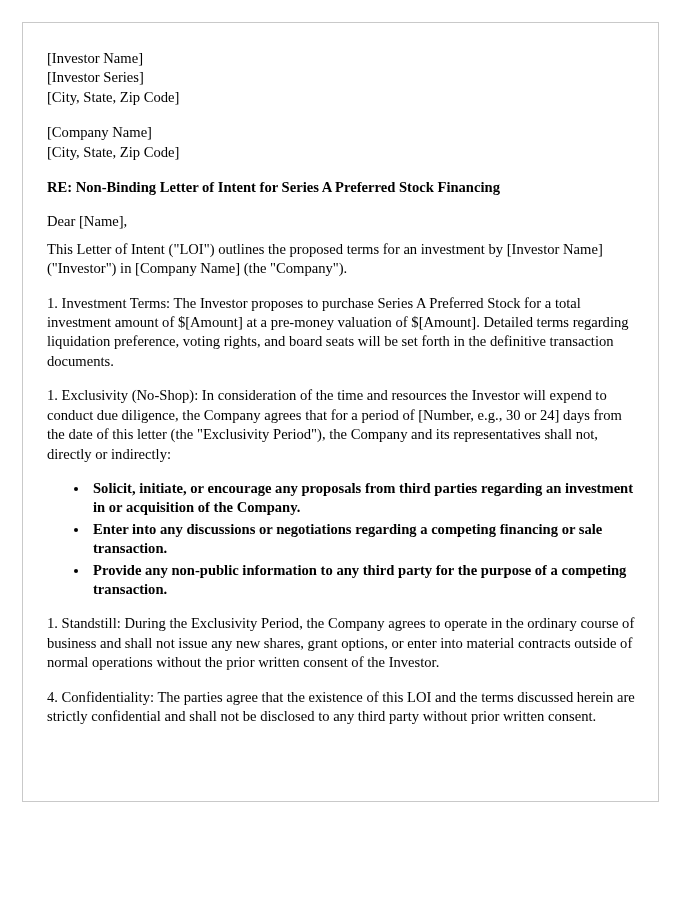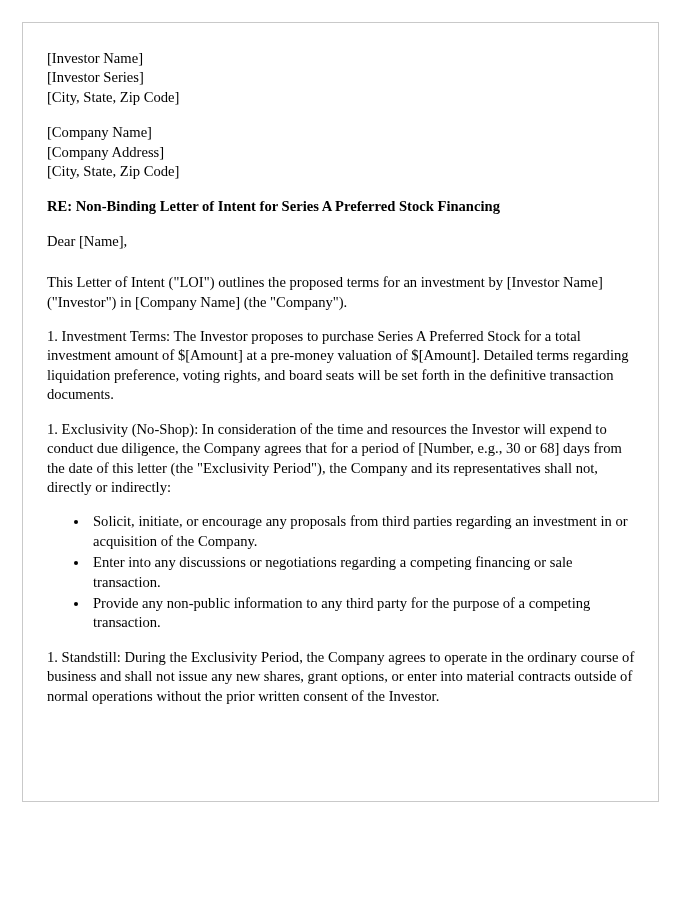--- a/index.html
+++ b/index.html
@@ -48,29 +48,30 @@
   }
   p {
     margin: 0 0 15px 0;
     text-align: left;
   }
   .subject {
     font-weight: bold;
     margin-bottom: 15px;
   }
   .salutation {
-    margin-bottom: 22px;
+    margin-bottom: 8px;
   }
   .num-head {
     font-weight: normal;
   }
   ul.bullets {
     margin: 0 0 15px 0;
     padding-left: 42px;
     list-style-type: disc;
+    font-weight: bold;
   }
   ul.bullets li {
     margin-bottom: 2px;
     padding-left: 4px;
   }
 </style>
 </head>
 <body>
 
 <div class="page">
@@ -79,44 +80,46 @@
 
       <div class="addr-block">
         <span class="addr-line">[Investor Name]</span>
         <span class="addr-line">[Investor Series]</span>
         <span class="addr-line">[City, State, Zip Code]</span>
       </div>
 
 
       <div class="addr-block">
         <span class="addr-line">[Company Name]</span>
-        <span class="addr-line">[Company Address]</span>
         <span class="addr-line">[City, State, Zip Code]</span>
       </div>
 
       <p class="subject">RE: Non-Binding Letter of Intent for Series A Preferred Stock Financing</p>
 
       <p class="salutation">Dear [Name],</p>
 
       <p>This Letter of Intent ("LOI") outlines the proposed terms for an investment by [Investor Name] ("Investor") in [Company Name] (the "Company").</p>
 
       <p>
         <span class="num-head">1. Investment Terms:</span><span> The Investor proposes to purchase Series A Preferred Stock for a total investment amount of $[Amount] at a pre-money valuation of $[Amount]. Detailed terms regarding liquidation preference, voting rights, and board seats will be set forth in the definitive transaction documents.</span>
       </p>
 
       <p>
-        <span class="num-head">1. Exclusivity (No-Shop):</span><span> In consideration of the time and resources the Investor will expend to conduct due diligence, the Company agrees that for a period of [Number, e.g., 30 or 68] days from the date of this letter (the "Exclusivity Period"), the Company and its representatives shall not, directly or indirectly:</span>
+        <span class="num-head">1. Exclusivity (No-Shop):</span><span> In consideration of the time and resources the Investor will expend to conduct due diligence, the Company agrees that for a period of [Number, e.g., 30 or 24] days from the date of this letter (the "Exclusivity Period"), the Company and its representatives shall not, directly or indirectly:</span>
       </p>
 
       <ul class="bullets">
         <li>Solicit, initiate, or encourage any proposals from third parties regarding an investment in or acquisition of the Company.</li>
         <li>Enter into any discussions or negotiations regarding a competing financing or sale transaction.</li>
         <li>Provide any non-public information to any third party for the purpose of a competing transaction.</li>
       </ul>
 
       <p>
         <span class="num-head">1. Standstill:</span><span> During the Exclusivity Period, the Company agrees to operate in the ordinary course of business and shall not issue any new shares, grant options, or enter into material contracts outside of normal operations without the prior written consent of the Investor.</span>
       </p>
 
+      <p>
+        <span class="num-head">4. Confidentiality:</span><span> The parties agree that the existence of this LOI and the terms discussed herein are strictly confidential and shall not be disclosed to any third party without prior written consent.</span>
+      </p>
 
     </div>
   </div>
 </div>
 
 </body></html>

